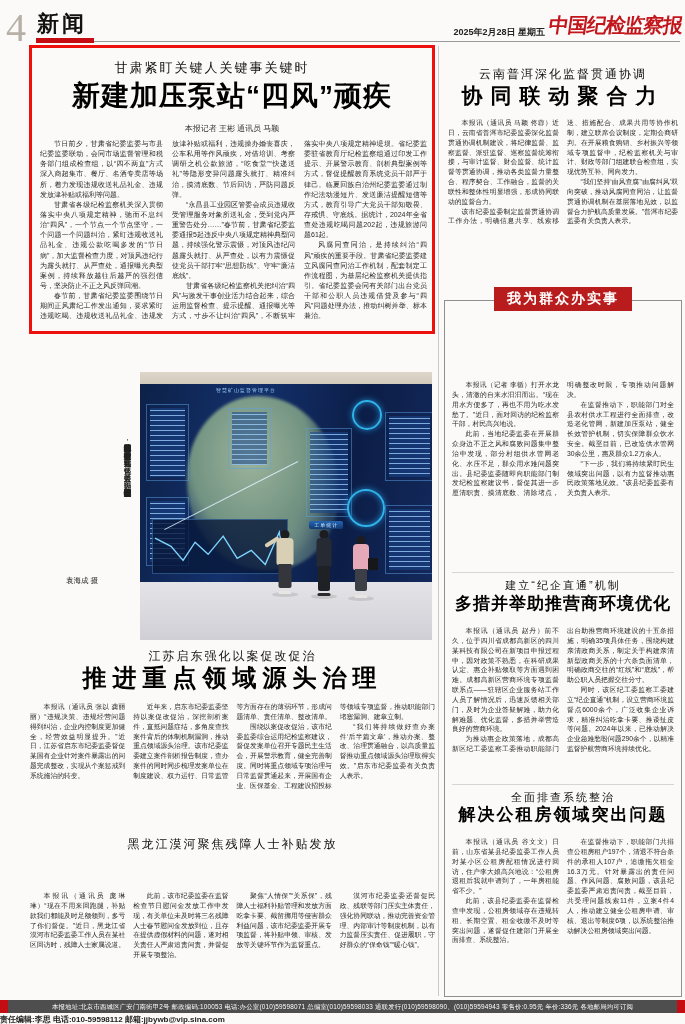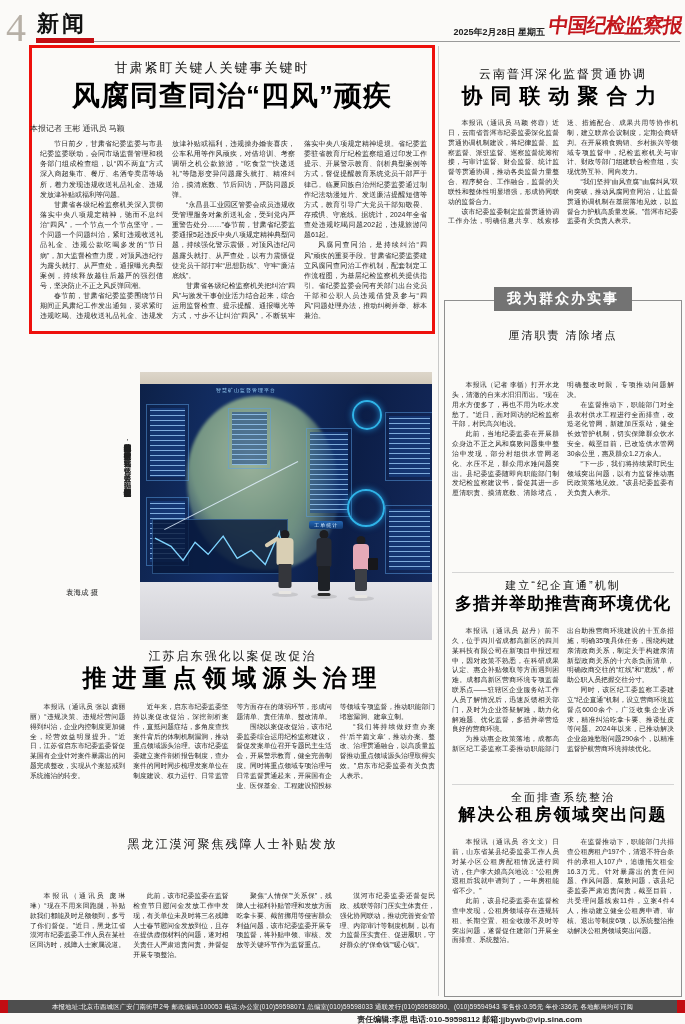--- a/index.html
+++ b/index.html
@@ -13,21 +13,21 @@
   .header-rule-red{position:absolute;left:36px;top:38px;width:58px;height:5px;background:#c30d12;}
   .pub-date{position:absolute;right:140px;top:26px;font-size:9px;font-weight:bold;color:#222;}
   .masthead{position:absolute;right:4px;top:12px;width:132px;font-size:20px;font-weight:900;color:#c3161c;transform:skewX(-8deg);letter-spacing:-1px;white-space:nowrap;}
 
   
   .roi{position:absolute;left:29px;top:45px;width:406px;height:289px;border:3px solid #ee100c;box-sizing:border-box;pointer-events:none;}
 
   
   .kicker{position:absolute;text-align:center;font-size:12px;letter-spacing:2px;color:#111;}
   .headline{position:absolute;text-align:center;font-weight:900;color:#000;white-space:nowrap;}
-  .byline{position:absolute;text-align:left;font-size:8px;color:#333;}
+  .byline{position:absolute;text-align:center;font-size:8px;color:#333;}
   .body-cols{position:absolute;overflow:hidden;text-align:justify;color:#282828;}
   .body-cols p{margin:0;text-indent:2em;}
 
   .main-kicker{left:30px;top:59px;width:364px;font-size:13px;}
   .main-title{left:30px;top:77px;width:404px;font-size:28px;letter-spacing:1px;}
   .main-byline{left:30px;top:123px;width:404px;}
   .main-body{left:40px;top:139px;width:387px;height:188px;column-count:3;column-gap:9px;font-size:7px;line-height:1.45;}
 
   
   .photo{position:absolute;left:140px;top:372px;width:292px;height:268px;overflow:hidden;background:#d8d1c5;}
@@ -46,73 +46,73 @@
   .person{position:absolute;}
   .p-head{position:absolute;left:50%;transform:translateX(-50%);top:0;width:9px;height:9px;border-radius:50%;background:#1d1d20;}
   .p-torso{position:absolute;left:50%;transform:translateX(-50%);top:8px;border-radius:4px 4px 2px 2px;}
   .p-legs{position:absolute;left:50%;transform:translateX(-50%);border-radius:0 0 2px 2px;}
   .p-shoes{position:absolute;left:50%;transform:translateX(-50%);bottom:0;width:13px;height:3px;border-radius:2px;background:#e8e6e2;}
   .p-shadow{position:absolute;left:50%;transform:translateX(-50%);bottom:-3px;width:26px;height:5px;border-radius:50%;background:rgba(0,0,0,.10);}
   .p-arm{position:absolute;width:16px;height:4px;border-radius:2px;}
   .p-bag{position:absolute;width:10px;height:12px;background:#17171a;border-radius:1px;}
 
   .photo-caption{position:absolute;left:30px;top:438px;width:104px;height:156px;writing-mode:vertical-rl;font-size:7.5px;line-height:1.85;color:#222;text-align:left;}
-  .photo-credit{position:absolute;left:30px;top:576px;width:104px;font-size:7.5px;color:#222;text-align:center;margin-top:12px;}
+  .photo-credit{position:absolute;left:30px;top:576px;width:104px;font-size:7.5px;color:#222;text-align:center;}
 
   
   .a2-kicker{left:30px;top:648px;width:405px;font-size:12px;}
   .a2-title{left:30px;top:662px;width:405px;font-size:24px;letter-spacing:6px;}
   .a2-body{left:30px;top:702px;width:405px;height:128px;column-count:4;column-gap:8px;font-size:6.8px;line-height:1.45;}
   .a3-kicker{left:30px;top:836px;width:405px;font-size:12px;}
   .a3-title{left:30px;top:850px;width:405px;font-size:24px;letter-spacing:8px;}
   .a3-body{left:30px;top:891px;width:405px;height:105px;column-count:4;column-gap:8px;font-size:6.8px;line-height:1.45;}
 
   
   .vdivider{position:absolute;left:438px;top:46px;width:1px;height:950px;background:#c9c9c9;}
   .r1-kicker{left:444px;top:66px;width:238px;font-size:12px;}
   .r1-title{left:444px;top:82px;width:238px;font-size:21px;letter-spacing:8px;}
   .r1-body{left:448px;top:118px;width:230px;height:158px;column-count:2;column-gap:8px;font-size:6.8px;line-height:1.45;}
 
   .shishi-box{position:absolute;left:444px;top:300px;width:238px;height:697px;border:1px solid #8f8f8f;box-sizing:border-box;}
-  .shishi-badge{position:absolute;left:506px;top:287px;transform:translateX(-50%);left:563px;background:#737373;color:#fff;font-size:14px;font-weight:bold;letter-spacing:2px;padding:3px 13px;white-space:nowrap;}
+  .shishi-badge{position:absolute;left:506px;top:287px;transform:translateX(-50%);left:563px;background:#b91c1c;color:#fff;font-size:14px;font-weight:bold;letter-spacing:2px;padding:3px 13px;white-space:nowrap;}
   .s-kicker{font-size:11px;}
   .s1-kicker{left:448px;top:328px;width:230px;}
   .s1-title{left:448px;top:342px;width:230px;font-size:20px;letter-spacing:7px;}
   .s1-body{left:452px;top:380px;width:222px;height:186px;column-count:2;column-gap:8px;font-size:6.8px;line-height:1.45;}
   .sdiv{position:absolute;left:452px;width:222px;height:1px;background:#d5d5d5;}
   .s2-kicker{left:448px;top:578px;width:230px;}
   .s2-title{left:448px;top:592px;width:230px;font-size:17px;letter-spacing:1px;}
   .s2-body{left:452px;top:626px;width:222px;height:152px;column-count:2;column-gap:8px;font-size:6.8px;line-height:1.45;}
   .s3-kicker{left:448px;top:790px;width:230px;}
   .s3-title{left:448px;top:803px;width:230px;font-size:17px;letter-spacing:2px;}
   .s3-body{left:452px;top:837px;width:222px;height:153px;column-count:2;column-gap:8px;font-size:6.8px;line-height:1.45;}
 
   
   .footer-bar{position:absolute;left:0;top:1000px;width:685px;height:13px;background:#4e4e4e;color:#fff;font-size:6.4px;line-height:13px;text-align:center;letter-spacing:.2px;}
   .footer-cap{position:absolute;top:0;width:8px;height:13px;background:#c30d12;}
   .footer-cap.left{left:0;}
   .footer-cap.right{right:0;}
-  .editor-line{position:absolute;left:0;top:1014px;width:582px;text-align:right;font-size:8px;font-weight:bold;color:#222;}
+  .editor-line{position:absolute;left:0;top:1014px;width:582px;text-align:left;font-size:8px;font-weight:bold;color:#222;}
 </style>
 </head>
 <body>
 
 <div class="page">
 
   <div class="pagenum">4</div>
   <div class="section-name">新闻</div>
   <div class="header-rule"></div>
   <div class="header-rule-red"></div>
   <div class="pub-date">2025年2月28日 星期五</div>
   <div class="masthead">中国纪检监察报</div>
 
   <div class="roi"></div>
 
   <div class="kicker main-kicker">甘肃紧盯关键人关键事关键时</div>
-  <div class="headline main-title">风腐同查同治“四风”顽疾</div>
+  <div class="headline main-title">新建加压泵站“四风”顽疾</div>
   <div class="byline main-byline">本报记者 王彬 通讯员 马颖</div>
   <div class="body-cols main-body">
       <p>节日前夕，甘肃省纪委监委与市县纪委监委联动，会同市场监督管理和税务部门组成检查组，以“四不两直”方式深入商超集市、餐厅、名酒专卖店等场所，着力发现违规收送礼品礼金、违规发放津补贴或福利等问题。</p>
       <p>甘肃省各级纪检监察机关深入贯彻落实中央八项规定精神，驰而不息纠治“四风”，一个节点一个节点坚守，一个问题一个问题纠治，紧盯违规收送礼品礼金、违规公款吃喝多发的“节日病”，加大监督检查力度，对顶风违纪行为露头就打、从严查处，通报曝光典型案例，持续释放越往后越严的强烈信号，坚决防止不正之风反弹回潮。</p>
       <p>春节前，甘肃省纪委监委围绕节日期间正风肃纪工作发出通知，要求紧盯违规吃喝、违规收送礼品礼金、违规发放津补贴或福利，违规操办婚丧喜庆，公车私用等作风顽疾，对借培训、考察调研之机公款旅游，“吃食堂”“快递送礼”等隐形变异问题露头就打、精准纠治，摸清底数、节后回访，严防问题反弹。</p>
       <p>“永昌县工业园区管委会成员违规收受管理服务对象所送礼金，受到党内严重警告处分……”春节前，甘肃省纪委监委通报5起违反中央八项规定精神典型问题，持续强化警示震慑，对顶风违纪问题露头就打、从严查处，以有力震慑促使党员干部打牢“思想防线”、守牢“廉洁底线”。</p>
       <p>甘肃省各级纪检监察机关把纠治“四风”与激发干事创业活力结合起来，综合运用监督检查、提示提醒、通报曝光等方式，寸步不让纠治“四风”，不断筑牢落实中央八项规定精神堤坝。省纪委监委驻省教育厅纪检监察组通过印发工作提示、开展警示教育、剖析典型案例等方式，督促提醒教育系统党员干部严于律己。临夏回族自治州纪委监委通过制作纪法动漫短片、发送廉洁提醒短信等方式，教育引导广大党员干部知敬畏、存戒惧、守底线。据统计，2024年全省查处违规吃喝问题202起，违规旅游问题61起。</p>
       <p>风腐同查同治，是持续纠治“四风”顽疾的重要手段。甘肃省纪委监委建立风腐同查同治工作机制，配套制定工作流程图，为基层纪检监察机关提供指引。省纪委监委会同有关部门出台党员干部和公职人员违规借贷及参与“四风”问题处理办法，推动纠树并举、标本兼治。</p>
     </div>
 
@@ -188,21 +188,20 @@
   <div class="headline r1-title">协同联动聚合力</div>
   <div class="body-cols r1-body">
       <p>本报讯（通讯员 马颖 佟蓉）近日，云南省普洱市纪委监委深化监督贯通协调机制建设，将纪律监督、监察监督、派驻监督、巡察监督统筹衔接，与审计监督、财会监督、统计监督等贯通协调，推动各类监督力量整合、程序契合、工作融合，监督的关联性和整体性明显增强，形成协同联动的监督合力。</p>
       <p>该市纪委监委制定监督贯通协调工作办法，明确信息共享、线索移送、措施配合、成果共用等协作机制，建立联席会议制度，定期会商研判。在开展粮食购销、乡村振兴等领域专项监督中，纪检监察机关与审计、财政等部门组建联合检查组，实现优势互补、同向发力。</p>
       <p>“我们坚持‘由风查腐’‘由腐纠风’双向突破，推动风腐同查同治，让监督贯通协调机制在基层落地见效，以监督合力护航高质量发展。”普洱市纪委监委有关负责人表示。</p>
     </div>
 
   <div class="shishi-box"></div>
   <div class="shishi-badge">我为群众办实事</div>
 
-  <div class="kicker s-kicker s1-kicker">厘清职责 清除堵点</div>
   <div class="body-cols s1-body">
       <p>本报讯（记者 李循）打开水龙头，清澈的自来水汩汩而出。“现在用水方便多了，再也不用为吃水发愁了。”近日，面对回访的纪检监察干部，村民高兴地说。</p>
       <p>此前，当地纪委监委在开展群众身边不正之风和腐败问题集中整治中发现，部分村组供水管网老化、水压不足，群众用水难问题突出。县纪委监委随即向职能部门制发纪检监察建议书，督促其进一步厘清职责、摸清底数、清除堵点，明确整改时限，专项推动问题解决。</p>
       <p>在监督推动下，职能部门对全县农村供水工程进行全面排查，改造老化管网，新建加压泵站，健全长效管护机制，切实保障群众饮水安全。截至目前，已改造供水管网30余公里，惠及群众1.2万余人。</p>
       <p>“下一步，我们将持续紧盯民生领域突出问题，以有力监督推动惠民政策落地见效。”该县纪委监委有关负责人表示。</p>
     </div>
 
   <div class="sdiv" style="top:572px;"></div>
   <div class="kicker s-kicker s2-kicker">建立“纪企直通”机制</div>
   <div class="headline s2-title">多措并举助推营商环境优化</div>

